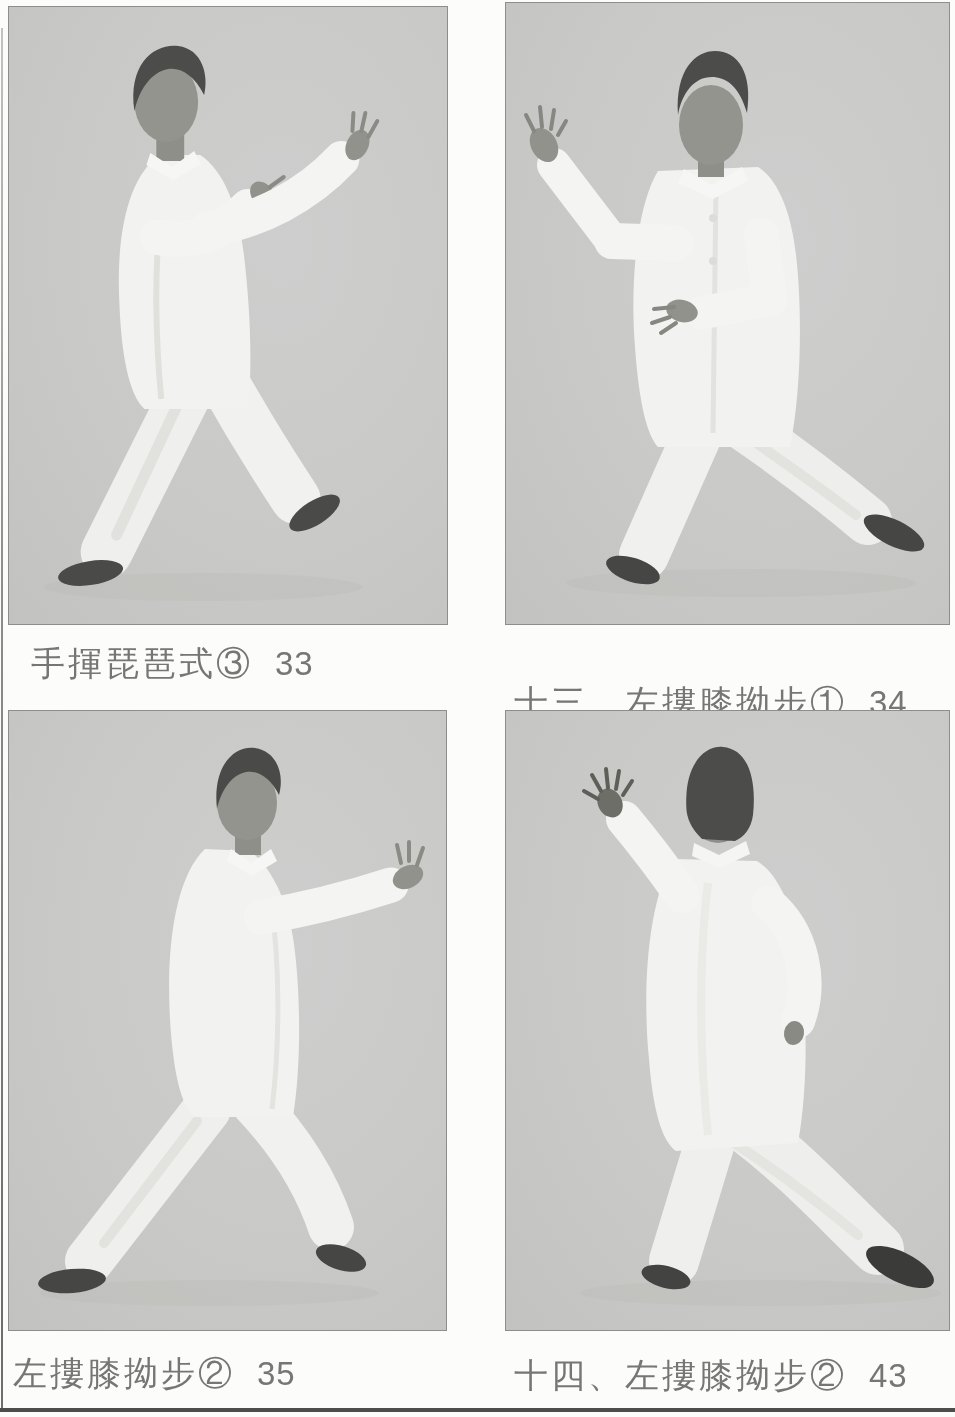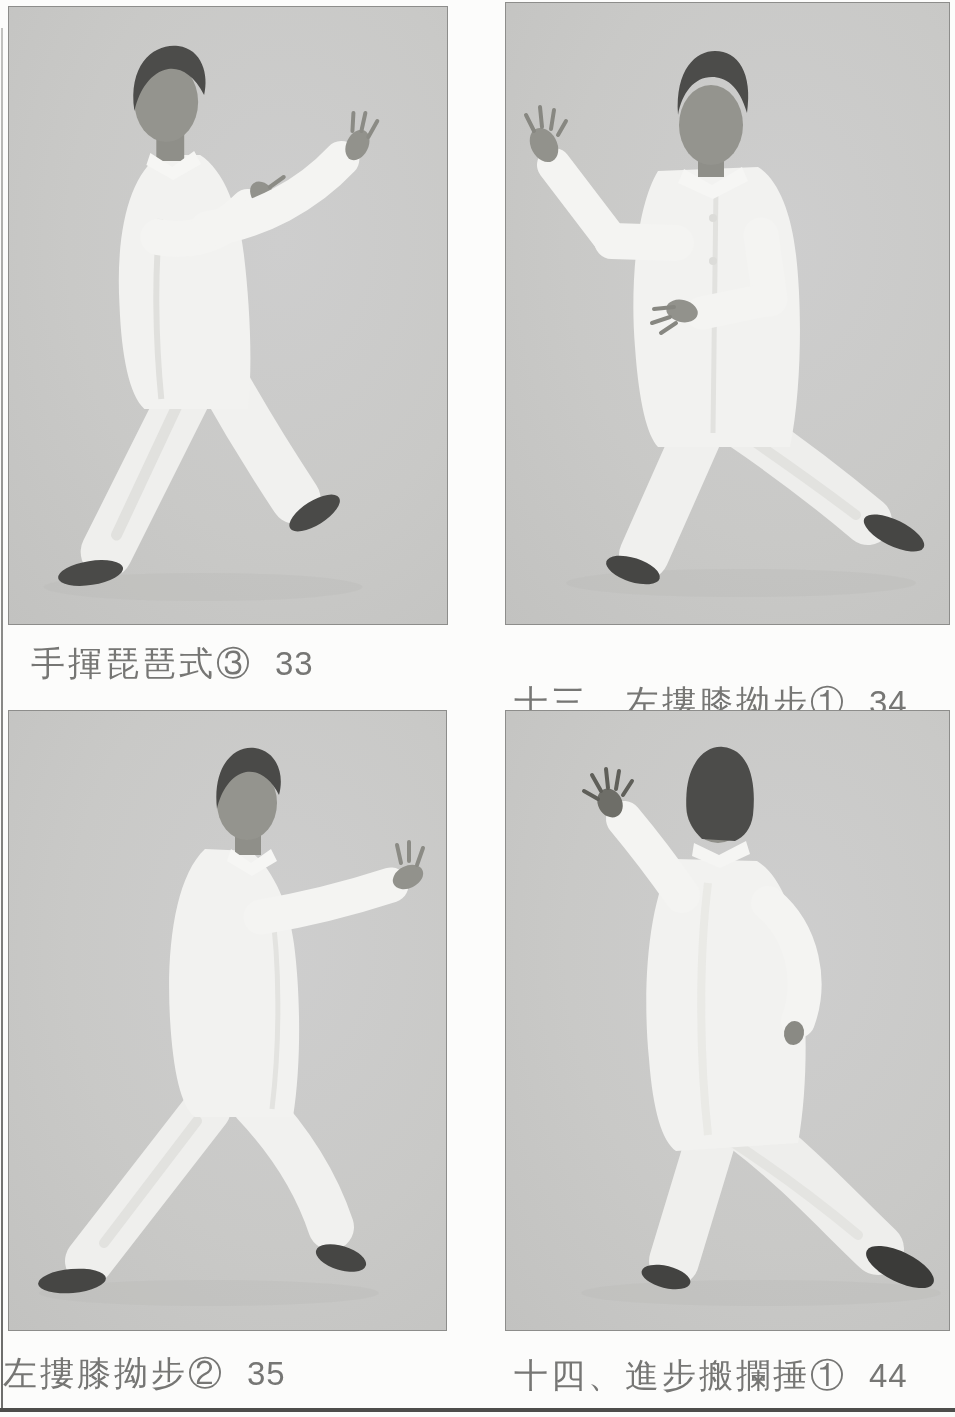--- a/index.html
+++ b/index.html
@@ -45,21 +45,21 @@
     white-space: nowrap;
   }
   .caption .fig-num {
     margin-left: 22px;
     letter-spacing: 1px;
     font-family: "Liberation Sans", "DejaVu Sans", sans-serif;
     font-size: 33px;
   }
   #caption-33 { left: 3px;   top: 641px; margin-left: 28px;  }
   #caption-34 { left: 514px; top: 680px;  }
-  #caption-35 { left: 3px;   top: 1351px; }
+  #caption-35 { left: 13px;   top: 1351px; }
   #caption-36 { left: 514px; top: 1353px; }
 </style>
 </head>
 <body>
 
 <div class="page">
 
   <div class="edge-left"></div>
 
   <figure class="photo" id="photo-33">
@@ -193,17 +193,17 @@
                C245 118 238 126 229 130 L196 128 C188 120 183 112 181 102 Z" fill="#4c4c4a"></path>
 
       <path d="M188 132 L213 144 L240 130 L244 143 L214 157 L186 145 Z" fill="#f5f5f3"></path>
     </svg>
   </figure>
 
   <div class="caption" id="caption-35">
     <span>左摟膝拗步②</span><span class="fig-num">35</span>
   </div>
   <div class="caption" id="caption-36">
-    <span>十四、進步搬攔捶①</span><span class="fig-num">44</span>
+    <span>十四、左摟膝拗步②</span><span class="fig-num">43</span>
   </div>
 
   <div class="bottom-rule"></div>
 </div>
 
 </body></html>

